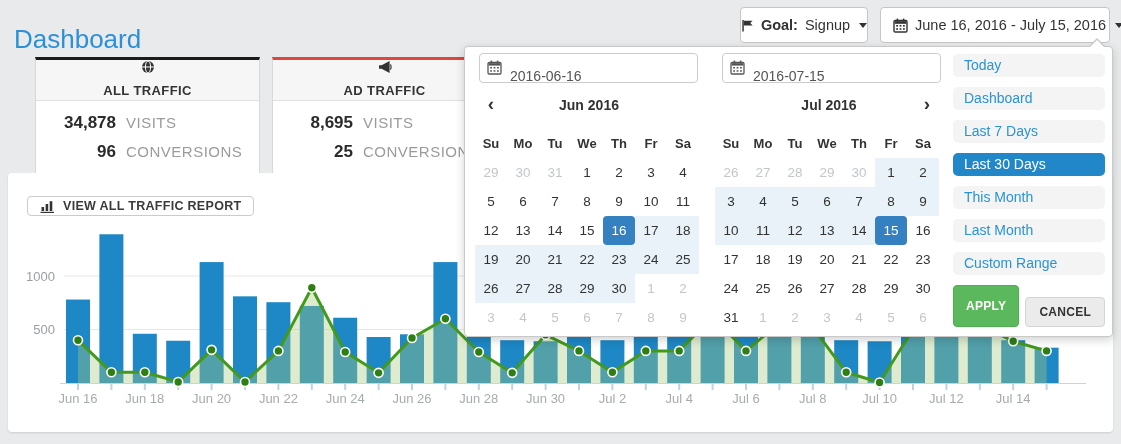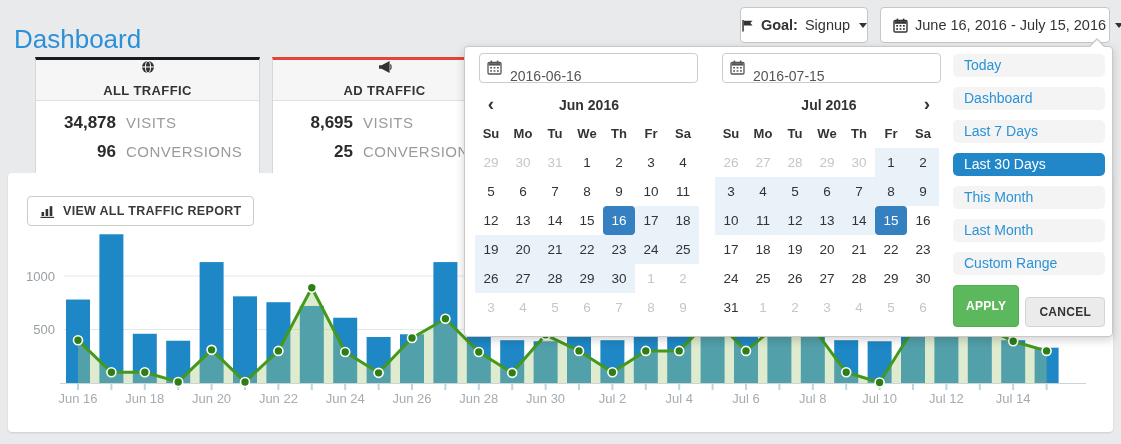--- a/index.html
+++ b/index.html
@@ -53,21 +53,21 @@
   .stat-label { margin-left:10px; font-size:15px; color:#9b9b9b; letter-spacing:.5px; }
 
   
   .panel {
     position:absolute; left:8px; top:173px; width:1105px; height:259px;
     background:#fff; border-radius:4px;
     box-shadow:0 1px 2px rgba(0,0,0,.12);
     z-index:1;
   }
   .view-report-btn {
-    position:absolute; left:19px; top:23px; height:30px; z-index:3;
+    position:absolute; left:19px; top:23px; height:20px; z-index:3;
     background:#fff; border:1px solid #cbcbcb; border-radius:4px;
     display:flex; align-items:center; gap:8px; padding:0 12px;
     font-family:"Liberation Sans", sans-serif;
     font-size:12.5px; font-weight:bold; color:#3a3a3a; letter-spacing:.3px;
     cursor:pointer;
   }
   .chart-svg { position:absolute; left:0; top:0; }
 
   
   .datepicker {
@@ -93,21 +93,21 @@
   .dp-input-icon { position:absolute; top:13px; z-index:2; }
   .cal { position:absolute; top:44px; width:228px; }
   .cal-head { position:relative; height:28px; line-height:28px; text-align:center; }
   .cal-title { font-weight:bold; font-size:14px; color:#333; }
   .cal-nav {
     position:absolute; top:0; width:32px; height:28px; line-height:26px;
     font-size:19px; font-weight:bold; color:#333; cursor:pointer; text-align:center;
   }
   .cal-nav.prev { left:0; }
   .cal-nav.next { right:0; }
-  .cal-grid { display:grid; grid-template-columns:repeat(7,32px); grid-auto-rows:29px; }
+  .cal-grid { display:grid; grid-template-columns:repeat(7,32px); grid-auto-rows:29px;margin-top:10px; }
   .cal-grid .wd {
     font-weight:bold; font-size:13px; color:#333; text-align:center; line-height:29px;
   }
   .day {
     text-align:center; line-height:29px; font-size:13.5px; color:#333;
     border-radius:4px; cursor:pointer;
   }
   .day.off { color:#c3c7ca; }
   .day.range { background:#e8f2f8; border-radius:0; }
   .day.sel { background:#3580c1; color:#fff; border-radius:4px; }

